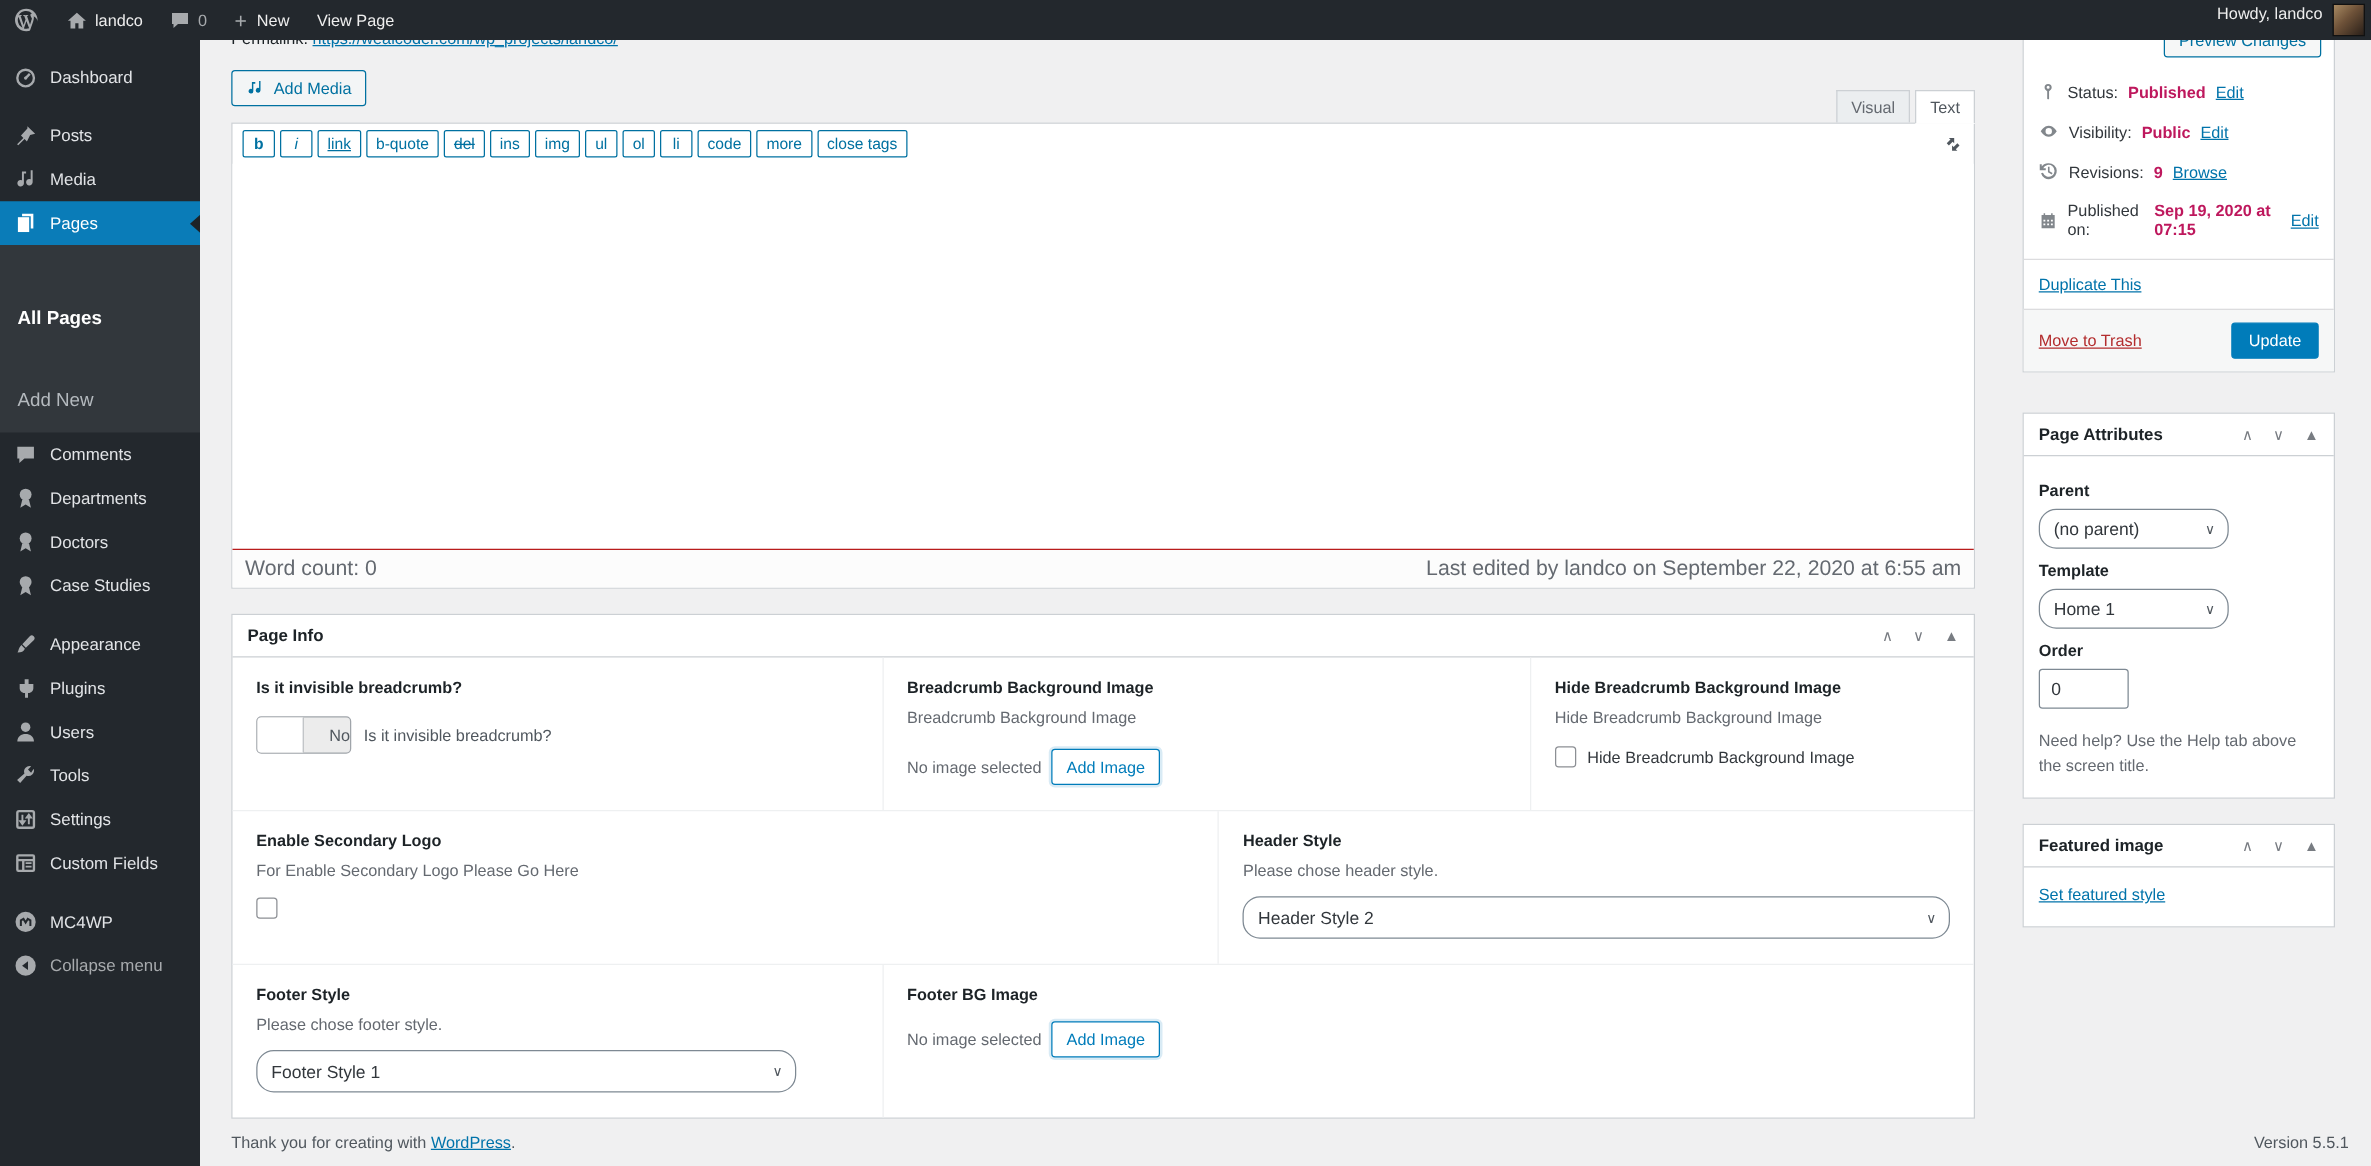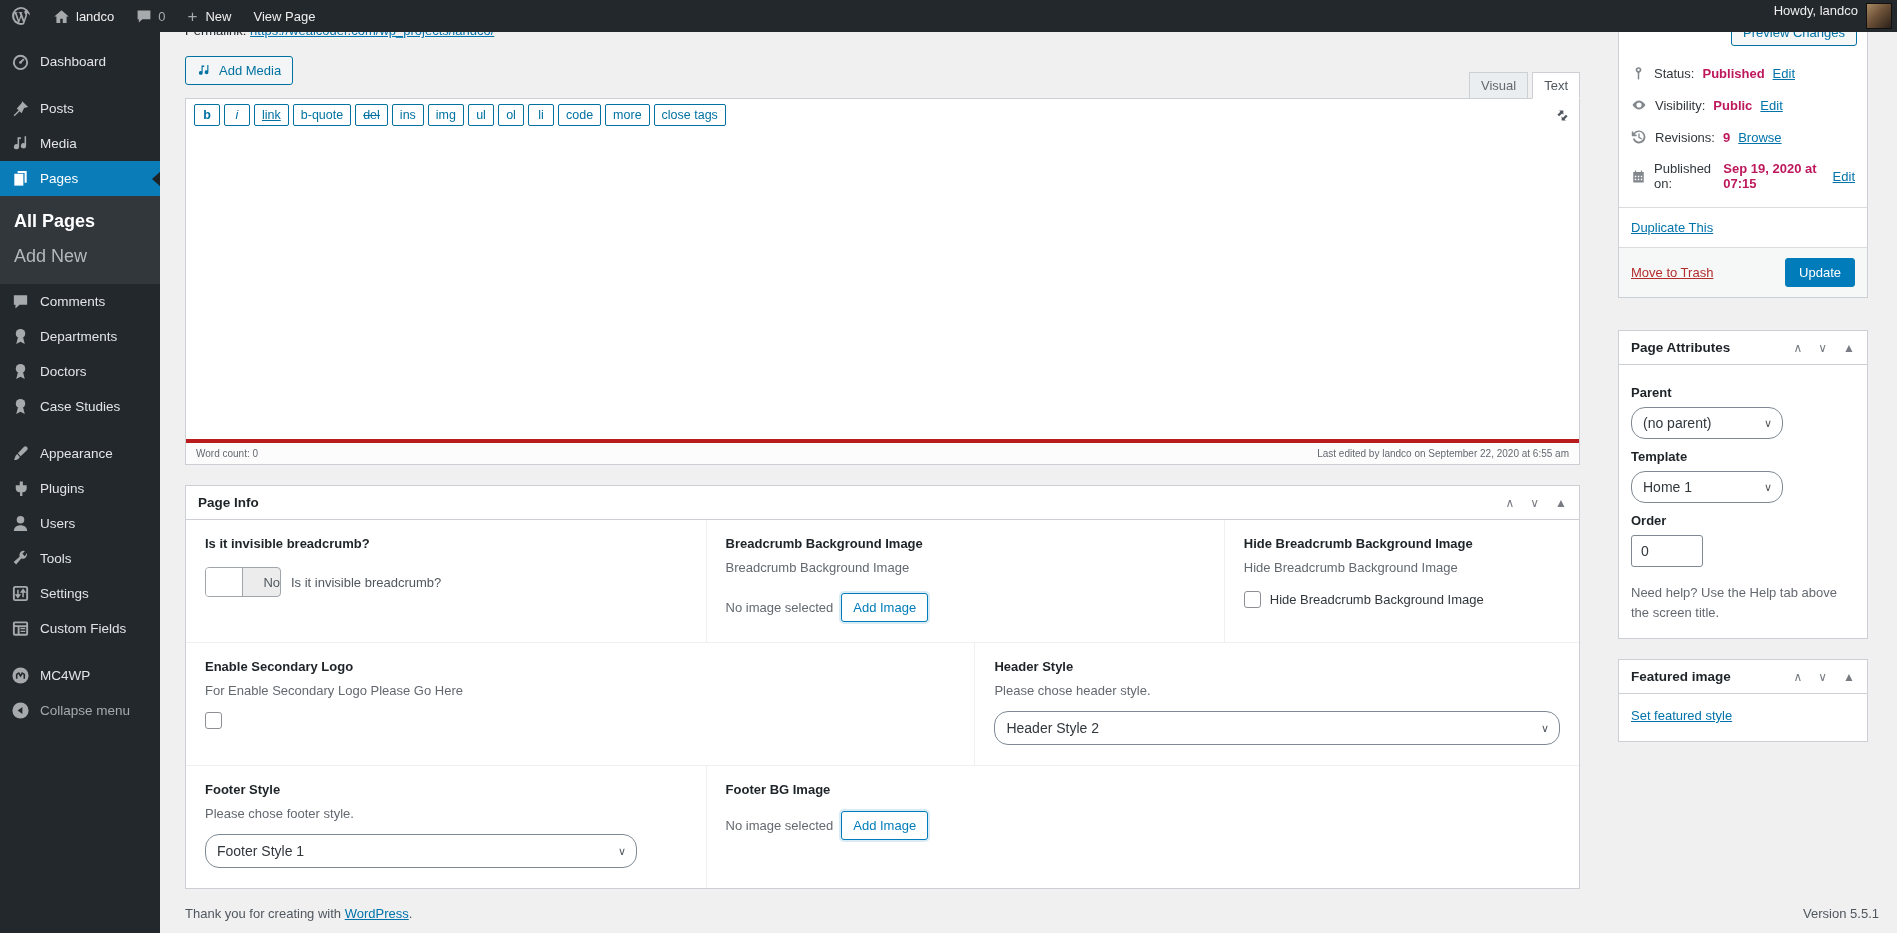--- a/index.html
+++ b/index.html
@@ -19,21 +19,21 @@
 
   
   .sidebar { position:absolute; top:32px; left:0; bottom:0; width:160px; background:#23282d; padding-top:12px; font-size:13.5px; }
   .menu-item { position:relative; display:flex; align-items:center; gap:10px; padding:8px 11px; color:#e2e4e7; cursor:pointer; }
   .menu-item svg { width:19px; height:19px; flex:none; color:#a7aaad; fill:currentColor; }
   .menu-item.active { background:#0a7cb8; color:#fff; font-weight:400; }
   .menu-item.active svg { color:#fff; }
   .menu-item.active .flyarrow { position:absolute; right:-1px; top:50%; transform:translateY(-50%); width:0; height:0; border:8px solid transparent; border-right:9px solid #1d2327; }
   .menu-sep { height:12px; }
   .submenu { background:#32373c; padding:8px 0 10px; }
-  .submenu-item { padding:7px 12px 7px 14px; color:#b4b9be; font-size:18px; cursor:pointer; }
+  .submenu-item { padding:7px 12px 7px 14px; color:#b4b9be; font-size:15px; cursor:pointer;margin-top:35px; }
   .submenu-item.current { color:#fff; font-weight:700; }
 
   
   .content { position:absolute; top:32px; left:160px; right:0; bottom:0; overflow:hidden; background:#f0f0f1; }
   .main { position:absolute; left:25px; top:0; width:1395px; }
   .rightcol { position:absolute; left:1444px; top:0; width:250px;margin-left:14px; }
 
   
   .permalink { height:10px; overflow:hidden; font-size:13px; }
   .permalink .inner { position:relative; top:-9px; display:block; }
@@ -48,21 +48,21 @@
   .tab.inactive { background:#ebeef0; border:1px solid #ccd0d4; border-bottom:none; }
   .tab.active { background:#fff; border:1px solid #ccd0d4; border-bottom:1px solid #fff; position:relative; z-index:3; color:#50575e; }
 
   
   .editor-box { background:#fff; border:1px solid #ccd0d4; position:relative; z-index:2; }
   .qt-toolbar { display:flex; align-items:center; gap:4px; padding:5px 8px; }
   .qt { min-width:26px; text-align:center; padding:3px 7px; background:#fff; border:1px solid #0071a1; border-radius:2px; color:#0071a1; font-size:12.5px; cursor:pointer; }
   .qt-b { font-weight:700; } .qt-i { font-style:italic; } .qt-link { text-decoration:underline; } .qt-del { text-decoration:line-through; }
   .fullscreen { margin-left:auto; color:#50575e; cursor:pointer; display:flex; }
   .ta { height:308px; background:#fff; cursor:text; }
-  .statusbar { display:flex; justify-content:space-between; align-items:center; border-top:4px solid #b91c1c; background:#fcfcfc; padding:5px 10px; font-size:10px; color:#646970; }
+  .statusbar { display:flex; justify-content:space-between; align-items:center; border-top:1px solid #b91c1c; background:#fcfcfc; padding:5px 10px; font-size:17px; color:#646970; }
 
   
   .postbox { background:#fff; border:1px solid #ccd0d4; }
   .postbox-header { display:flex; align-items:center; height:34px; padding:0 12px; border-bottom:1px solid #ccd0d4; }
   .pb-title { font-size:13.5px; font-weight:700; color:#1d2327; }
   .handle-actions { margin-left:auto; display:flex; align-items:center; gap:16px; color:#787c82; font-size:12px; }
   .handle-actions span { cursor:pointer; }
 
   
   .pageinfo { margin-top:20px; }

